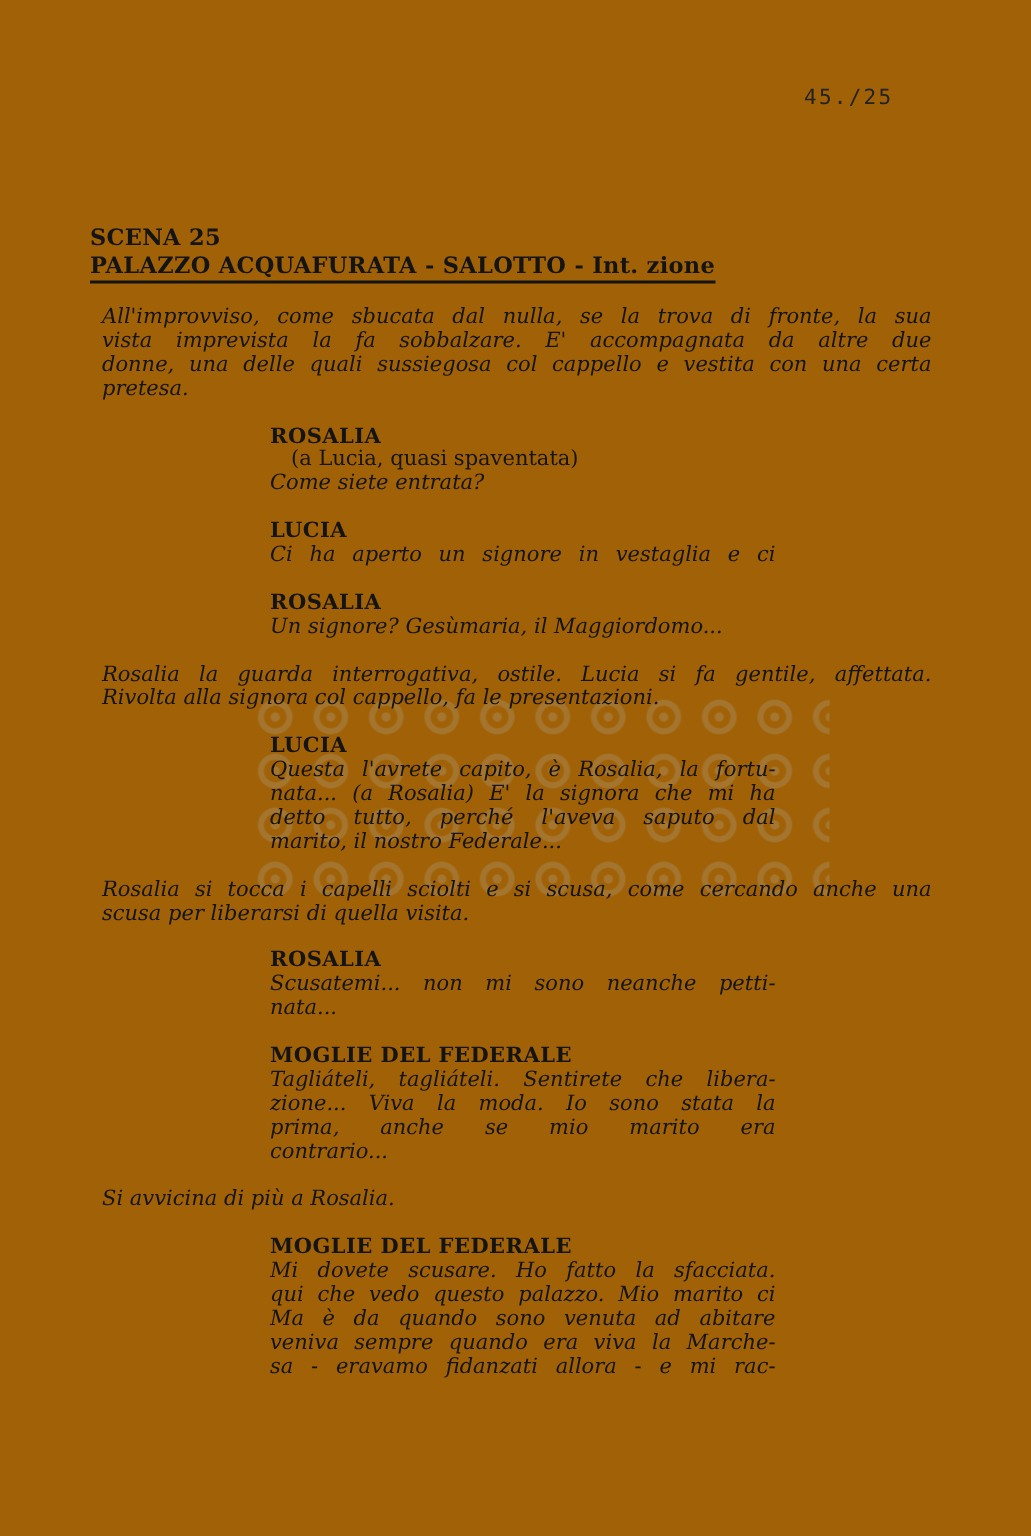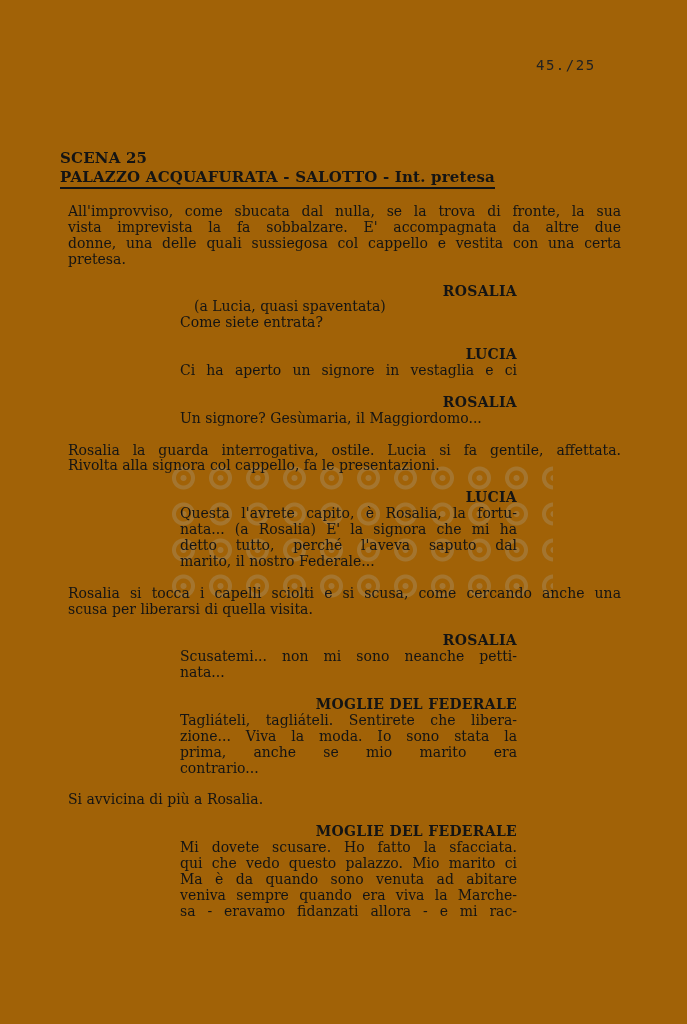--- a/index.html
+++ b/index.html
@@ -20,24 +20,24 @@
   .scene-number{font-weight:bold;font-size:15px;letter-spacing:.2px;}
   .slugline{
     display:inline-block;font-weight:bold;font-size:15px;letter-spacing:.2px;
     border-bottom:2.5px solid #131313;padding-bottom:1px;
   }
   .content{
     position:absolute;top:204px;left:68px;width:553px;
     font-size:14px;line-height:15.9px;z-index:1;
   }
   .block{margin-bottom:15.9px;}
-  .ln{text-align:left;}
+  .ln{text-align:left;font-style:italic;}
   .ln.jl{text-align:justify;text-align-last:justify;}
   .cue{margin-left:112px;width:337px;}
-  .char{text-align:right;font-weight:bold;letter-spacing:.3px;}
+  .char{text-align:left;font-weight:bold;letter-spacing:.3px;}
   .paren{margin-left:14px;}
   .watermark{
     position:absolute;top:460px;left:165px;width:388px;height:148px;
     z-index:0;opacity:.55;pointer-events:none;
     background-image:
       radial-gradient(circle, rgba(176,192,203,.40) 2.5px, rgba(176,192,203,0) 3.5px),
       radial-gradient(circle, rgba(176,192,203,0) 7px, rgba(176,192,203,.38) 8px, rgba(176,192,203,.38) 11px, rgba(176,192,203,0) 12px);
     background-size:37px 36px,37px 36px;
     background-position:0 0,0 0;
   }
@@ -46,21 +46,21 @@
 <body>
 
 <div id="page">
 
   <div class="page-number">45./25</div>
 
   <div class="watermark"></div>
 
   <div class="headings">
     <div class="scene-number">SCENA 25</div>
-    <div><span class="slugline">PALAZZO ACQUAFURATA - SALOTTO - Int. pretesa</span></div>
+    <div><span class="slugline">PALAZZO ACQUAFURATA - SALOTTO - Int. zione</span></div>
   </div>
 
   <div class="content">
 
     <div class="block action">
       <div class="ln jl">All'improvviso, come sbucata dal nulla, se la trova di fronte, la sua</div>
       <div class="ln jl">vista imprevista la fa sobbalzare. E' accompagnata da altre due</div>
       <div class="ln jl">donne, una delle quali sussiegosa col cappello e vestita con una certa</div>
       <div class="ln">pretesa.</div>
     </div>

